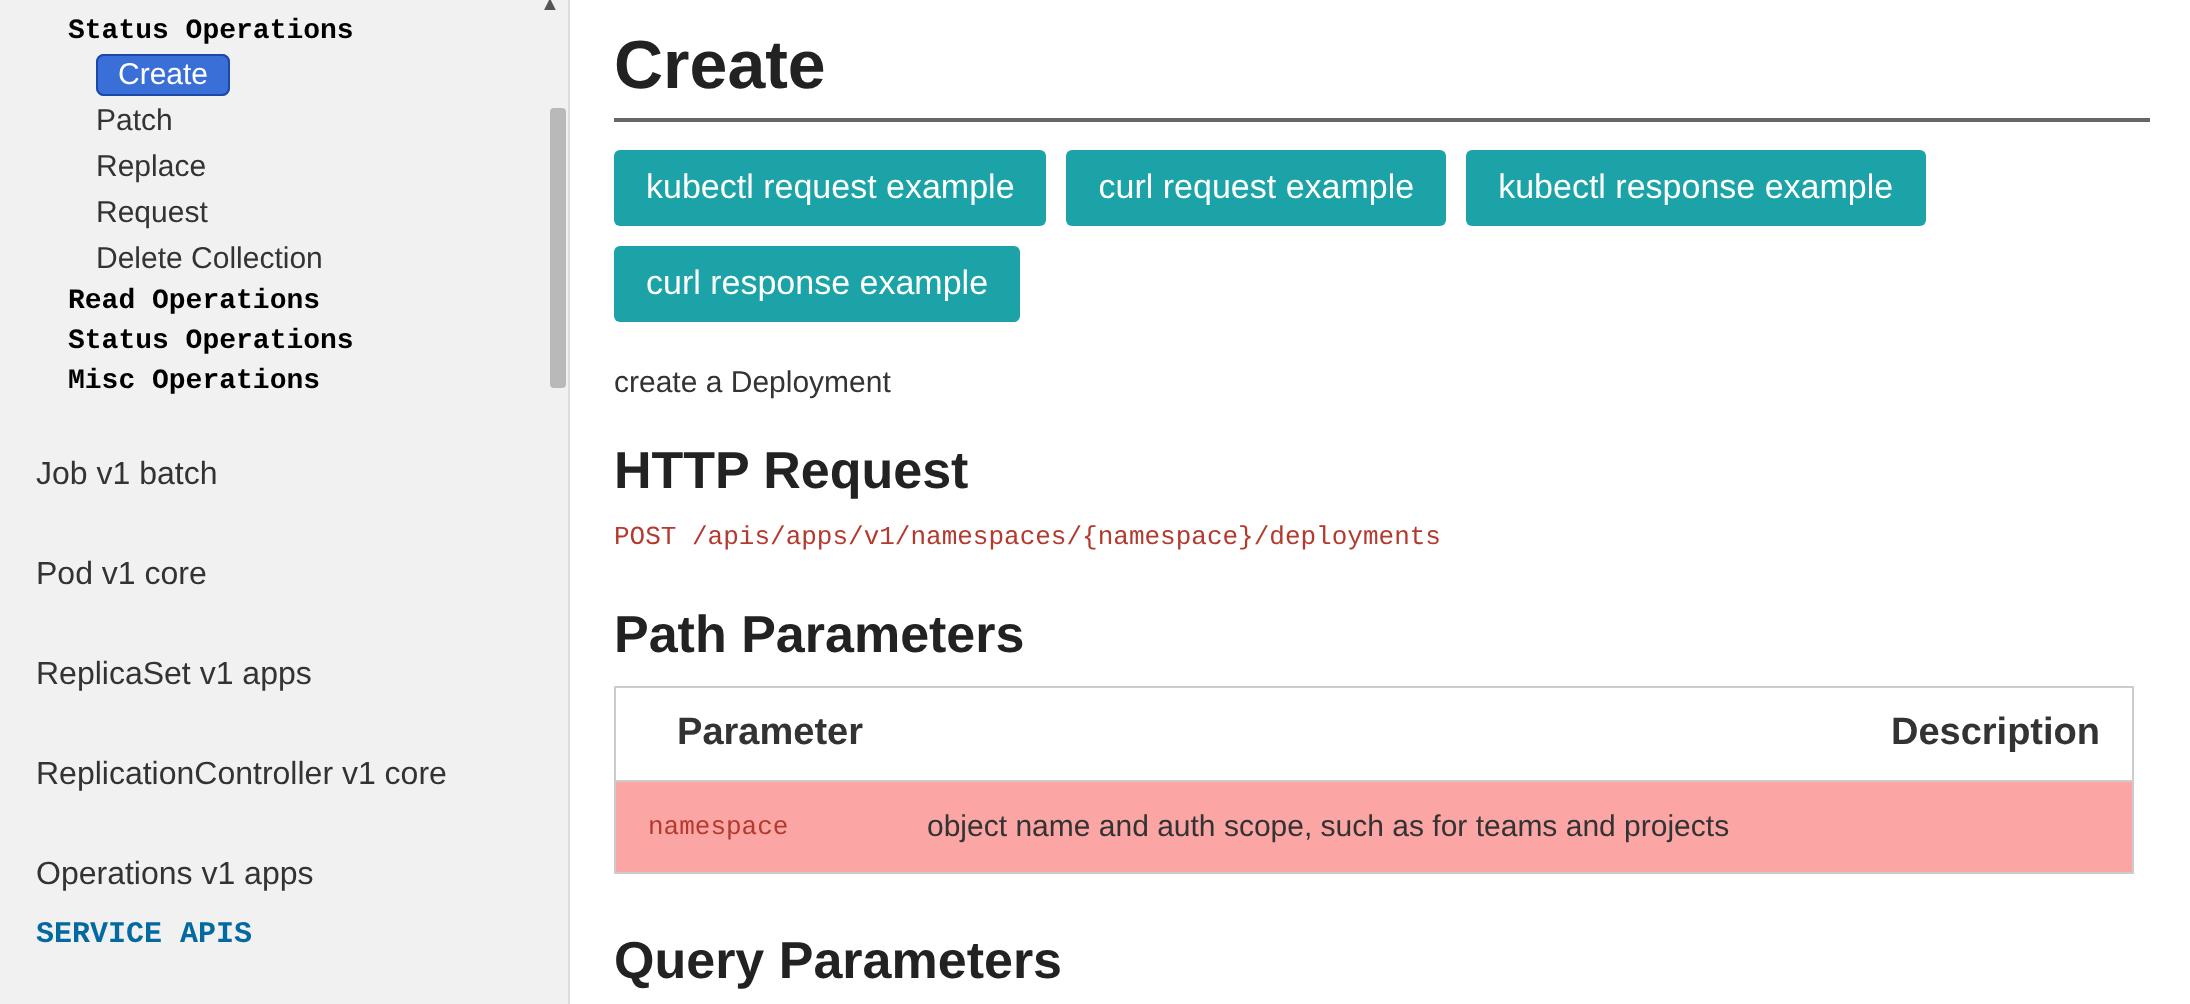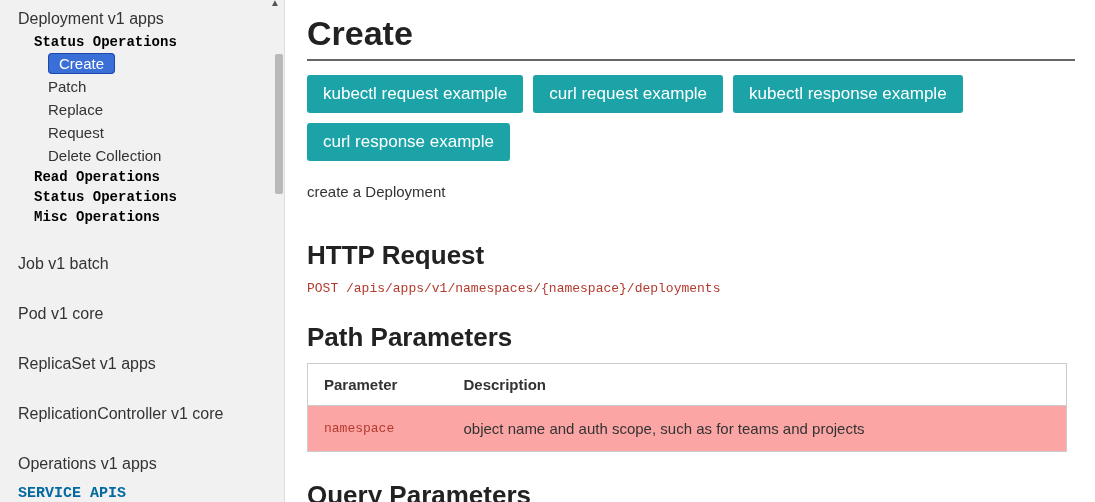--- a/index.html
+++ b/index.html
@@ -109,21 +109,21 @@
     color: #fff;
     border: none;
     border-radius: 3px;
     padding: 9px 16px;
     font-size: 17px;
     cursor: pointer;
   }
   .desc {
     font-size: 15px;
     color: #333;
-    margin-bottom: 40px;
+    margin-bottom: 20px;
   }
   h2.section-h {
     font-size: 26px;
     font-weight: 600;
     margin: 0 0 10px 0;
     color: #222;
   }
   .http-line {
     font-family: Consolas, "Courier New", monospace;
     font-size: 13px;
@@ -132,22 +132,22 @@
   }
   .param-table {
     border: 1px solid #ccc;
     border-collapse: collapse;
     width: 100%;
     max-width: 760px;
     margin-top: 8px;
     margin-bottom: 28px;
   }
   .param-table th {
-    text-align: left;
-    font-size: 15px;
+    text-align: right;
+    font-size: 19px;
     font-weight: 700;
     padding: 12px 16px;
     border-bottom: 1px solid #ccc;
     background: #fff;
   }
   .param-table td {
     padding: 14px 16px;
     font-size: 15px;
     background: #fca5a5;
   }
@@ -170,21 +170,20 @@
 <body>
 
 <div class="root">
 
   <nav class="sidebar">
     <div class="scroll-up-arrow">▲</div>
     <div class="sidebar-scroll-track">
       <div class="sidebar-scroll-thumb"></div>
     </div>
 
-    <div class="nav-item">Deployment v1 apps</div>
 
     <div class="nav-sub-group">Status Operations</div>
     <div class="nav-op active"><span class="pill">Create</span></div>
     <div class="nav-op">Patch</div>
     <div class="nav-op">Replace</div>
     <div class="nav-op">Request</div>
     <div class="nav-op">Delete Collection</div>
 
     <div class="nav-sub-group">Read Operations</div>
     <div class="nav-sub-group">Status Operations</div>

